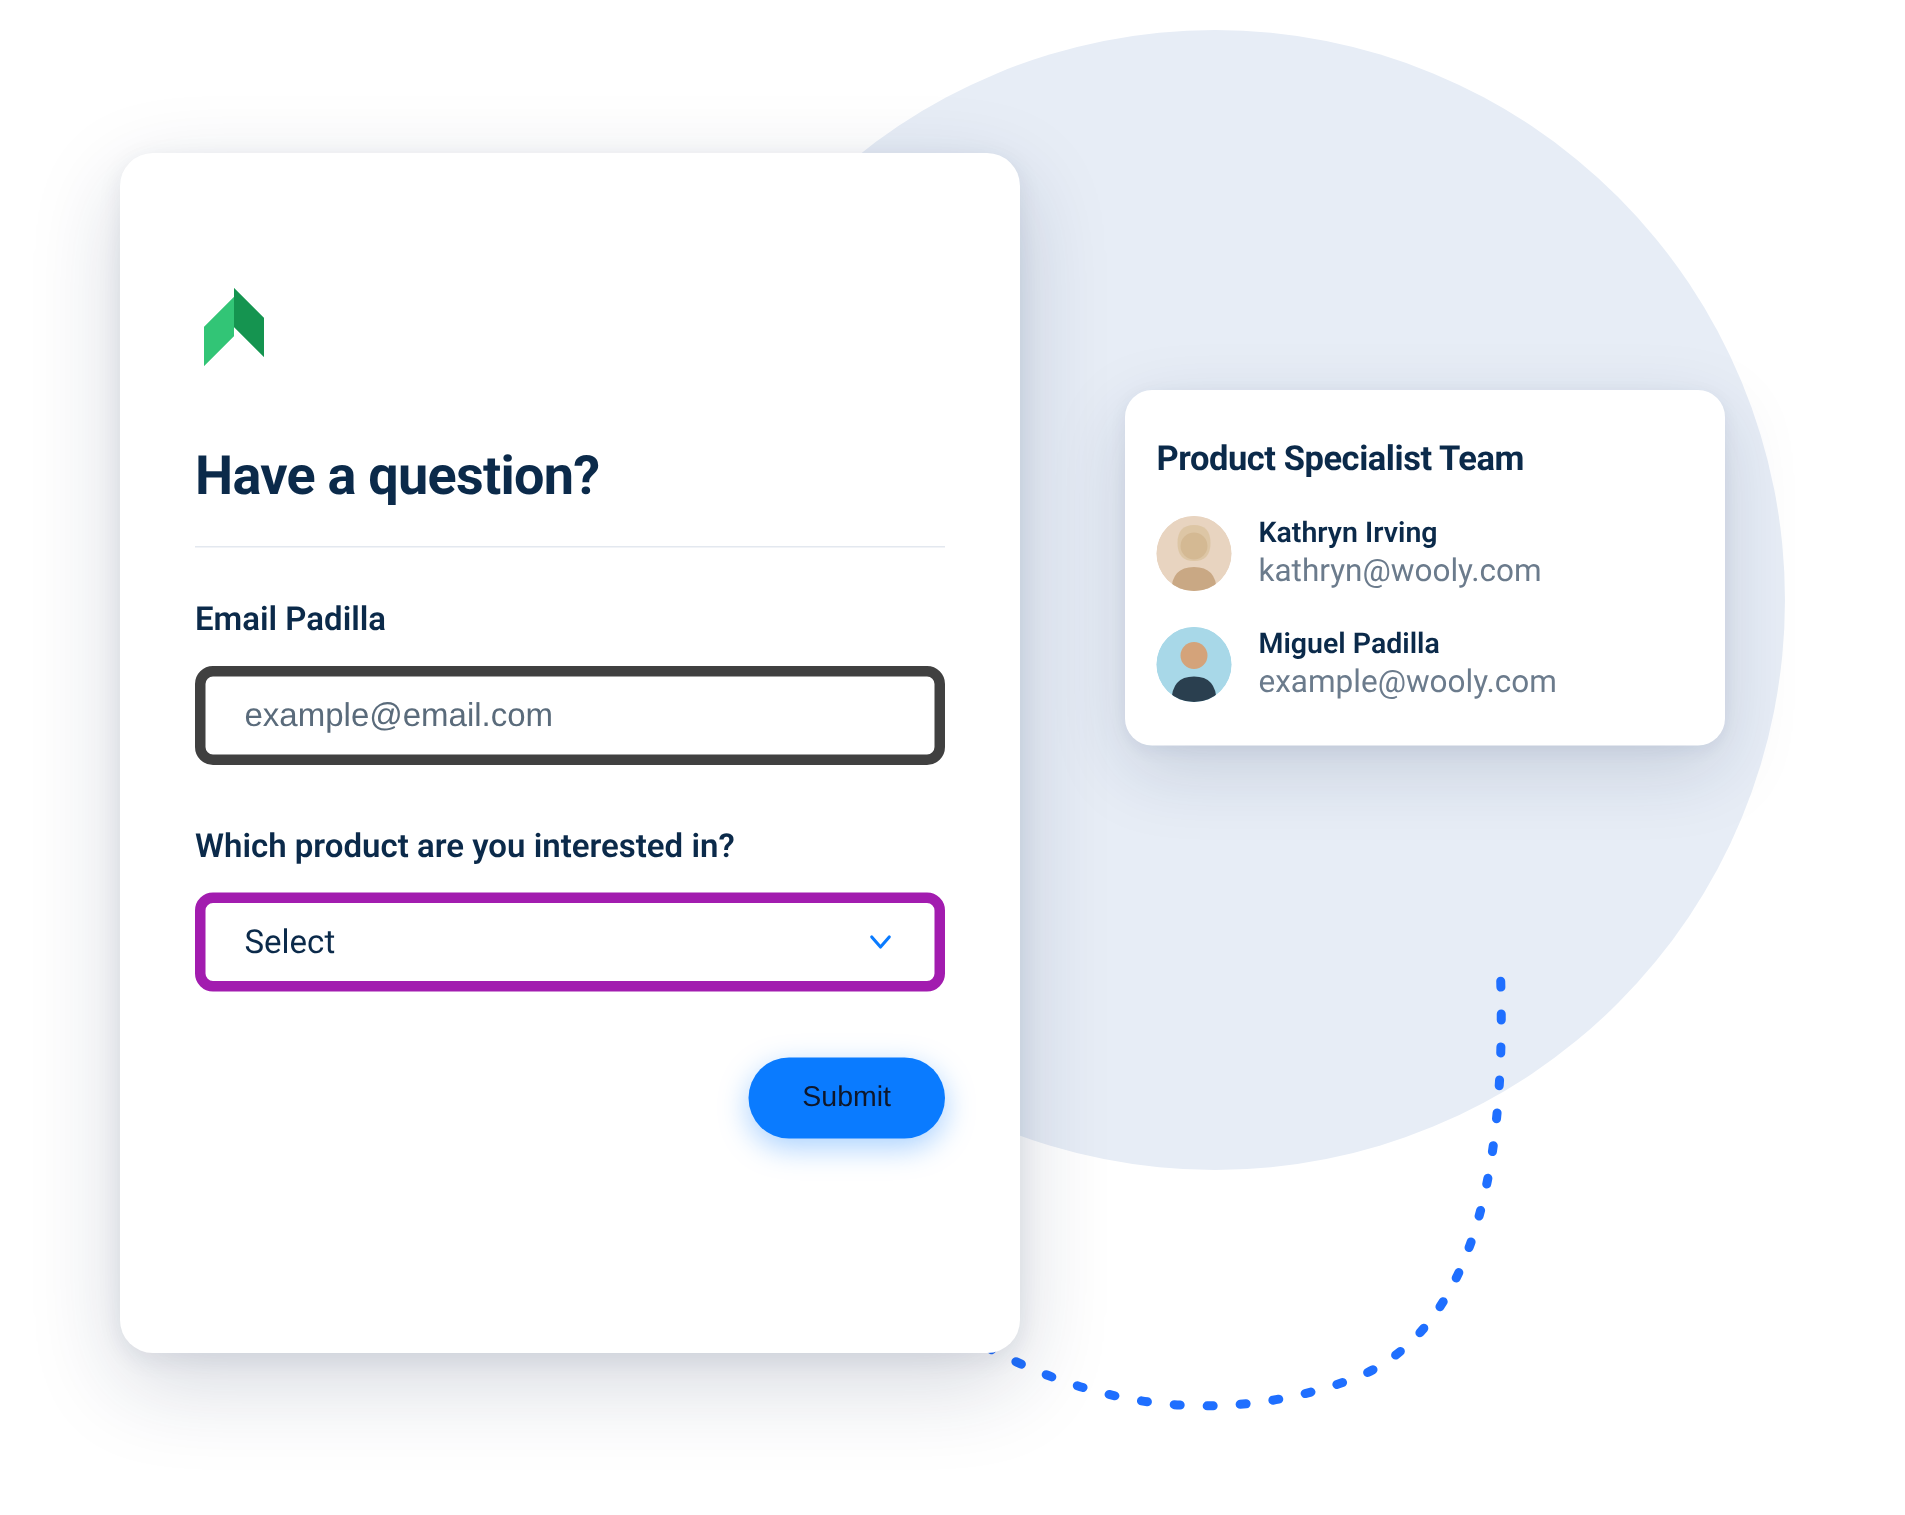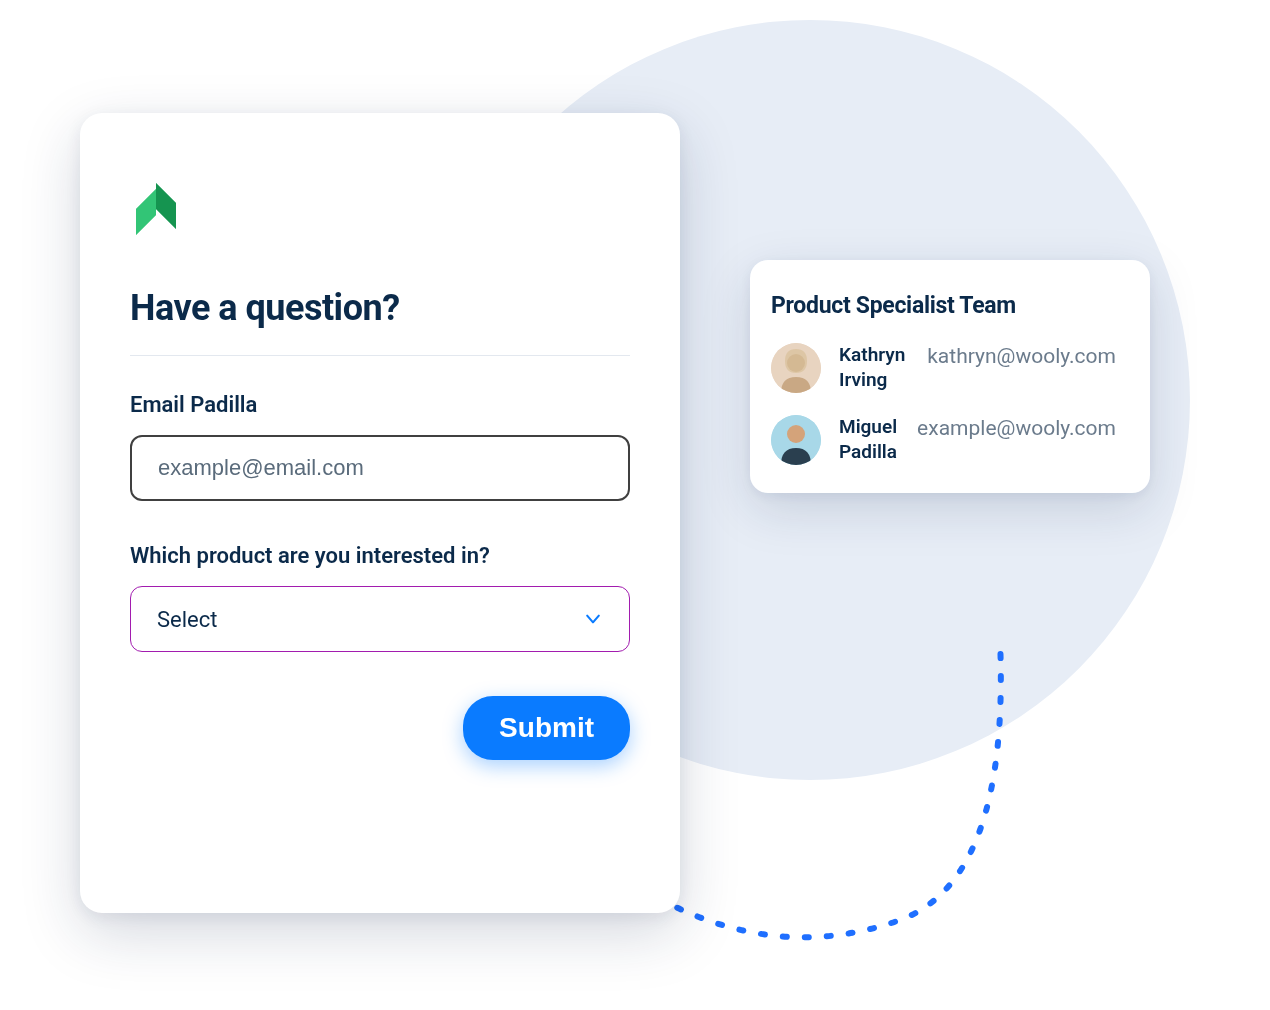--- a/index.html
+++ b/index.html
@@ -16,28 +16,28 @@
     width: 760px;
     height: 760px;
     border-radius: 50%;
     background: #e7edf6;
     top: 20px;
     left: 430px;
     z-index: 0;
   }
   .form-card {
     position: absolute;
-    top: 113px;
+    top: 102px;
     left: 80px;
     width: 600px;
     height: 800px;
     background: #ffffff;
     border-radius: 22px;
     box-shadow: 0 20px 60px rgba(20,40,80,0.18), 0 4px 16px rgba(20,40,80,0.08);
-    padding: 56px 50px 50px 50px;
+    padding: 76px 50px 50px 50px;
     z-index: 2;
   }
   .logo {
     width: 52px;
     height: 80px;
     margin-bottom: 38px;
   }
   .form-title {
     font-size: 36px;
     font-weight: 700;
@@ -53,39 +53,39 @@
   .field-label {
     font-size: 22px;
     font-weight: 600;
     color: #0b2a4a;
     margin-bottom: 18px;
     display: block;
   }
   .text-input {
     width: 100%;
     height: 66px;
-    border: 2px solid #404040;
+    border: 7px solid #404040;
     border-radius: 12px;
     padding: 0 26px;
     font-size: 22px;
     color: #0b2a4a;
     background: #ffffff;
     outline: none;
     margin-bottom: 42px;
   }
   .text-input::placeholder { color: #5a6b7b; }
   .select-wrap {
     position: relative;
     width: 100%;
     margin-bottom: 44px;
   }
   .select-box {
     width: 100%;
     height: 66px;
-    border: 1px solid #a21caf;
+    border: 7px solid #a21caf;
     border-radius: 12px;
     padding: 0 26px;
     font-size: 22px;
     color: #0b2a4a;
     background: #ffffff;
     display: flex;
     align-items: center;
     justify-content: space-between;
     cursor: pointer;
   }
@@ -93,25 +93,25 @@
     width: 20px;
     height: 20px;
     flex-shrink: 0;
   }
   .submit-row {
     display: flex;
     justify-content: flex-end;
   }
   .submit-btn {
     background: #0a7bff;
-    color: #ffffff;
+    color: #0f172a;
     border: none;
     border-radius: 30px;
-    font-size: 28px;
-    font-weight: 700;
+    font-size: 19px;
+    font-weight: 400;
     padding: 16px 36px;
     cursor: pointer;
     box-shadow: 0 6px 20px rgba(10,123,255,0.35);
   }
   .team-card {
     position: absolute;
     top: 260px;
     left: 750px;
     width: 400px;
     background: #ffffff;
@@ -139,21 +139,21 @@
     height: 50px;
     border-radius: 50%;
     flex-shrink: 0;
     background: #cfd8e3;
     display: flex;
     align-items: center;
     justify-content: center;
     overflow: hidden;
   }
   .avatar svg { width: 100%; height: 100%; }
-  .member-info { display: flex; flex-direction: row; }
+  .member-info { display: flex; flex-direction: column; }
   .member-name {
     font-size: 19px;
     font-weight: 600;
     color: #0b2a4a;
     line-height: 1.3;
   }
   .member-email {
     font-size: 21px;
     color: #6b7b8c;
     line-height: 1.3;

